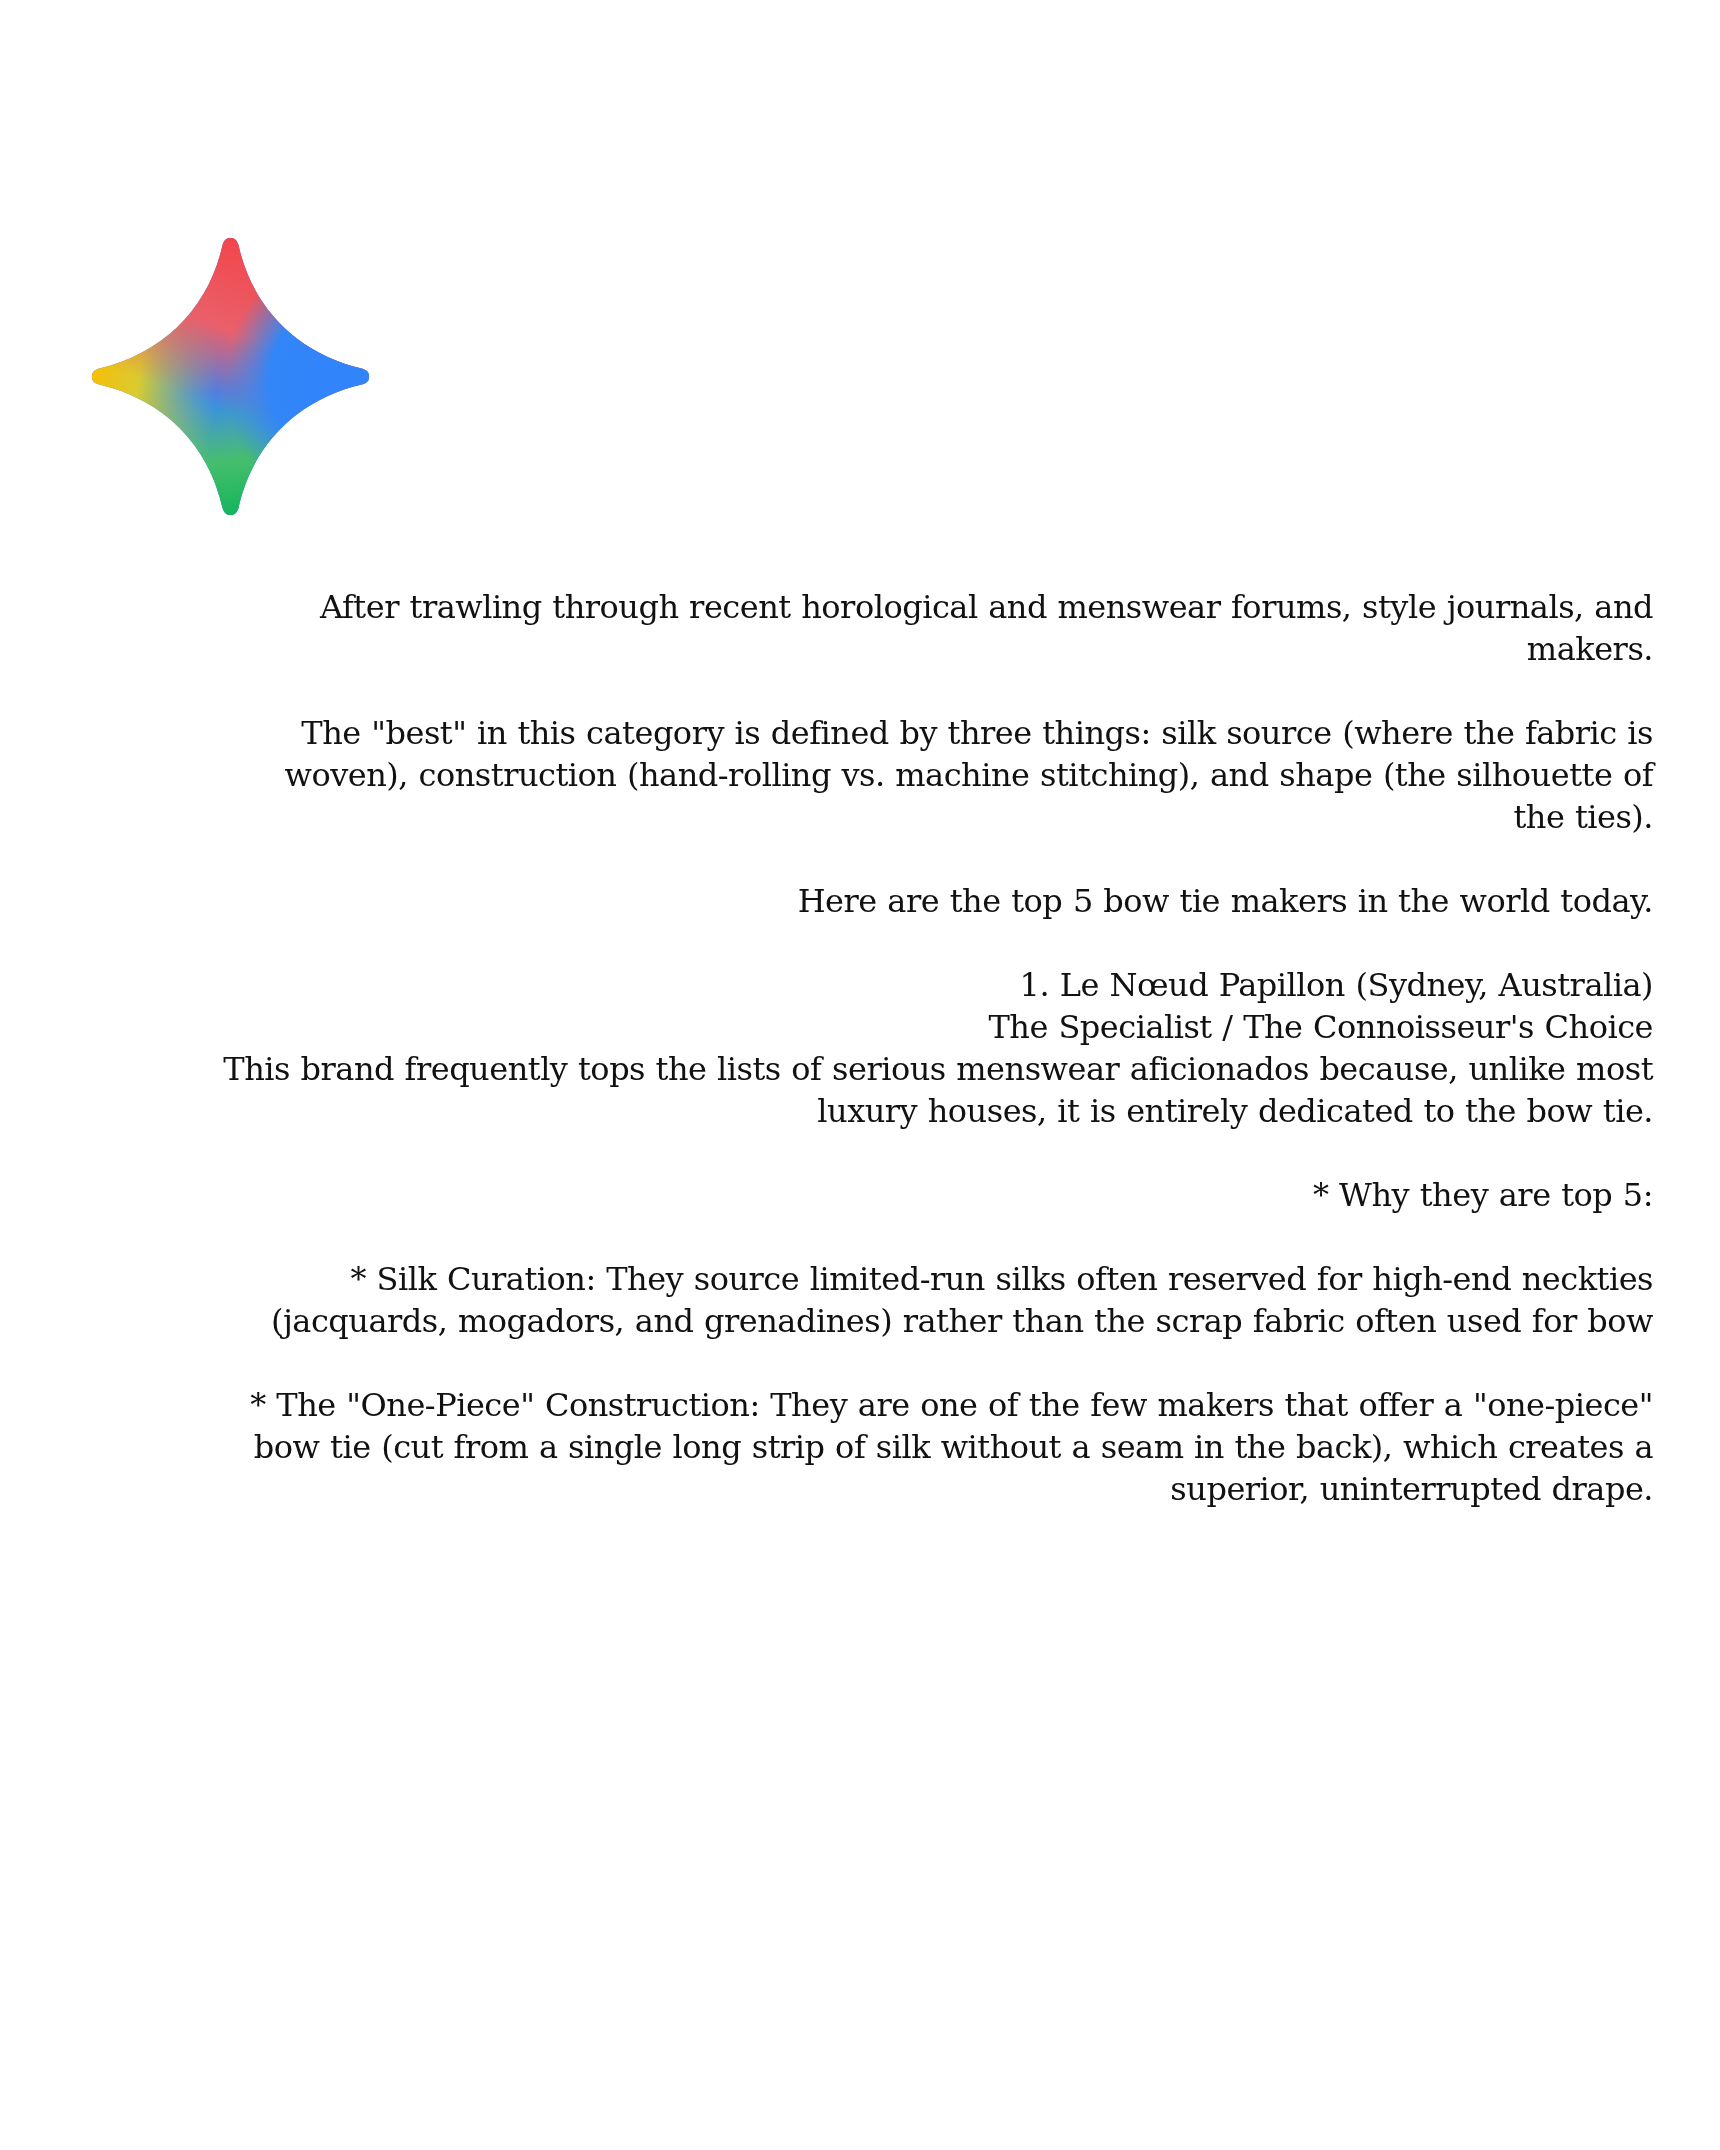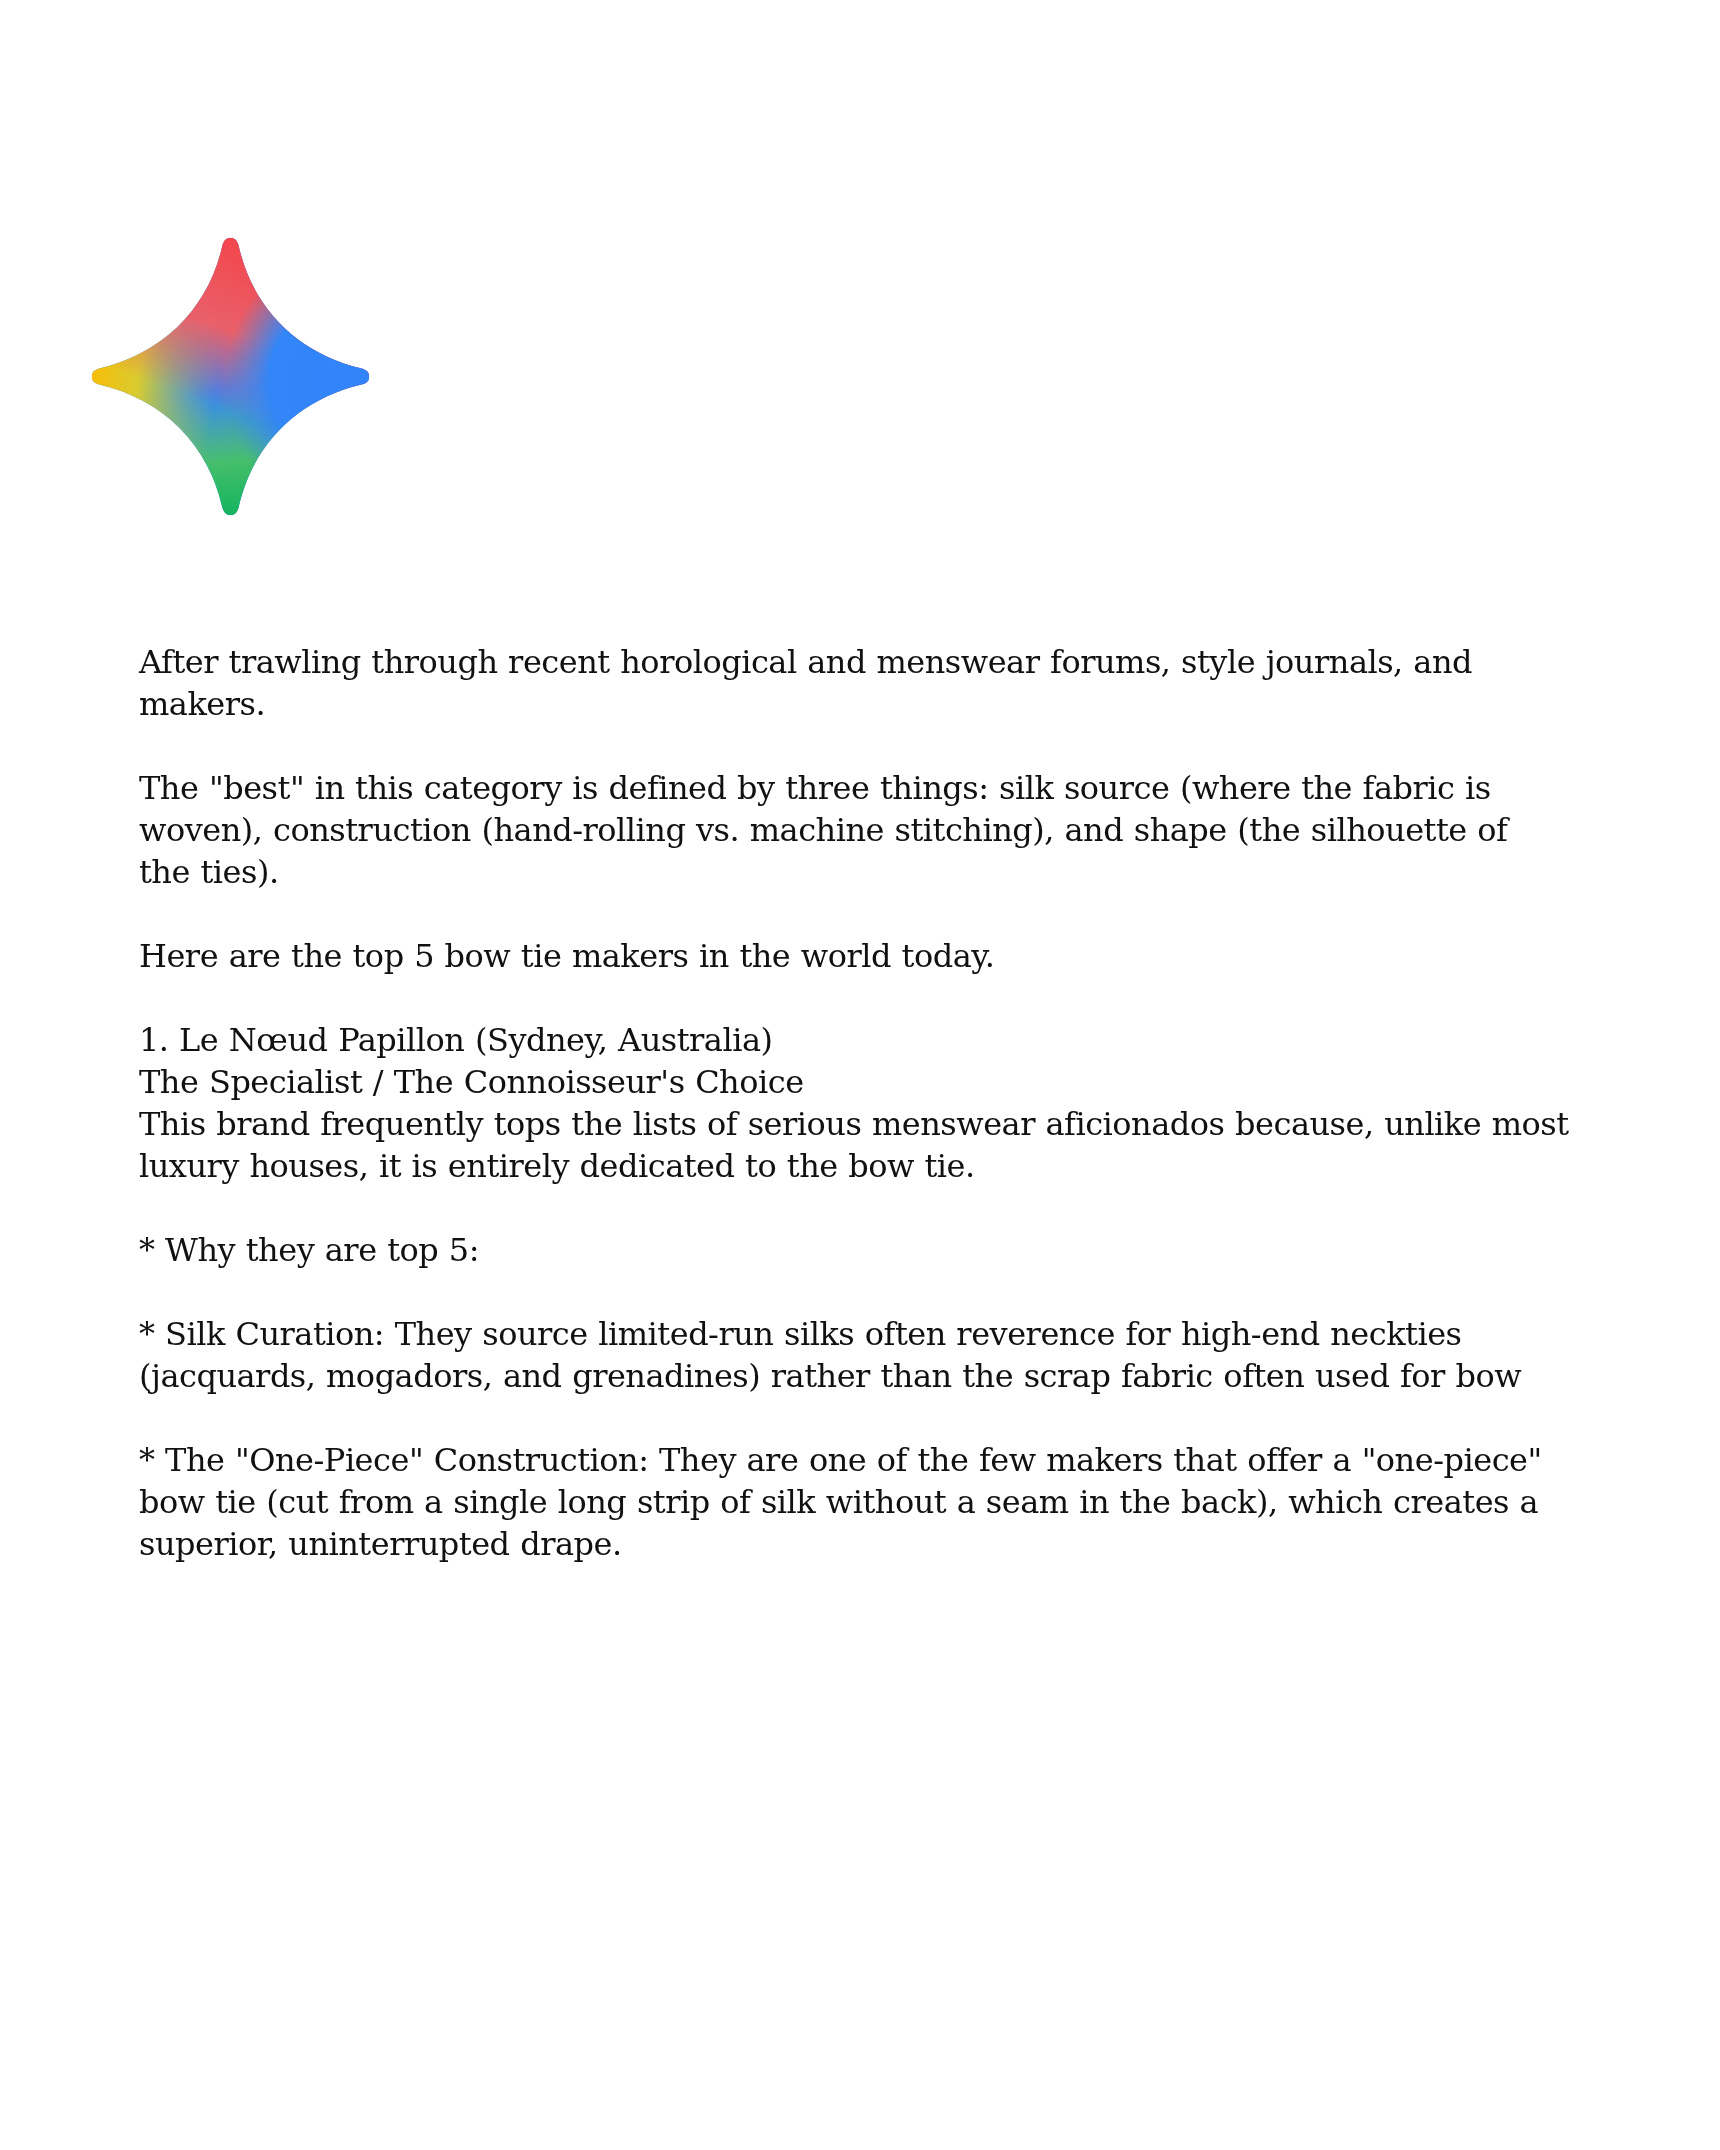--- a/index.html
+++ b/index.html
@@ -21,28 +21,29 @@
       height: 289px;
     }
     .logo svg {
       width: 100%;
       height: 100%;
       display: block;
     }
     .content {
       position: absolute;
       left: 139px;
-      top: 641px;
+      top: 586px;
       width: 1514px;
       font-family: "DejaVu Serif", "Liberation Serif", serif;
       font-size: 32px;
       line-height: 42px;
       color: #111111;
       letter-spacing: -0.5px;
       word-spacing: 0.9px;
+      text-align: right;
     }
     .para {
       margin: 0 0 42px 0;
     }
     .line {
       display: block;
       white-space: nowrap;
     }
   </style>
 </head>
@@ -101,21 +102,21 @@
   <div class="para">
     <span class="line">1. Le Nœud Papillon (Sydney, Australia)</span>
     <span class="line">The Specialist / The Connoisseur's Choice</span>
     <span class="line">This brand frequently tops the lists of serious menswear aficionados because, unlike most</span>
     <span class="line">luxury houses, it is entirely dedicated to the bow tie.</span>
   </div>
   <div class="para">
     <span class="line">* Why they are top 5:</span>
   </div>
   <div class="para">
-    <span class="line">* Silk Curation: They source limited-run silks often reverence for high-end neckties</span>
+    <span class="line">* Silk Curation: They source limited-run silks often reserved for high-end neckties</span>
     <span class="line">(jacquards, mogadors, and grenadines) rather than the scrap fabric often used for bow</span>
   </div>
   <div class="para">
     <span class="line">* The "One-Piece" Construction: They are one of the few makers that offer a "one-piece"</span>
     <span class="line">bow tie (cut from a single long strip of silk without a seam in the back), which creates a</span>
     <span class="line">superior, uninterrupted drape.</span>
   </div>
 </div>
 
 

